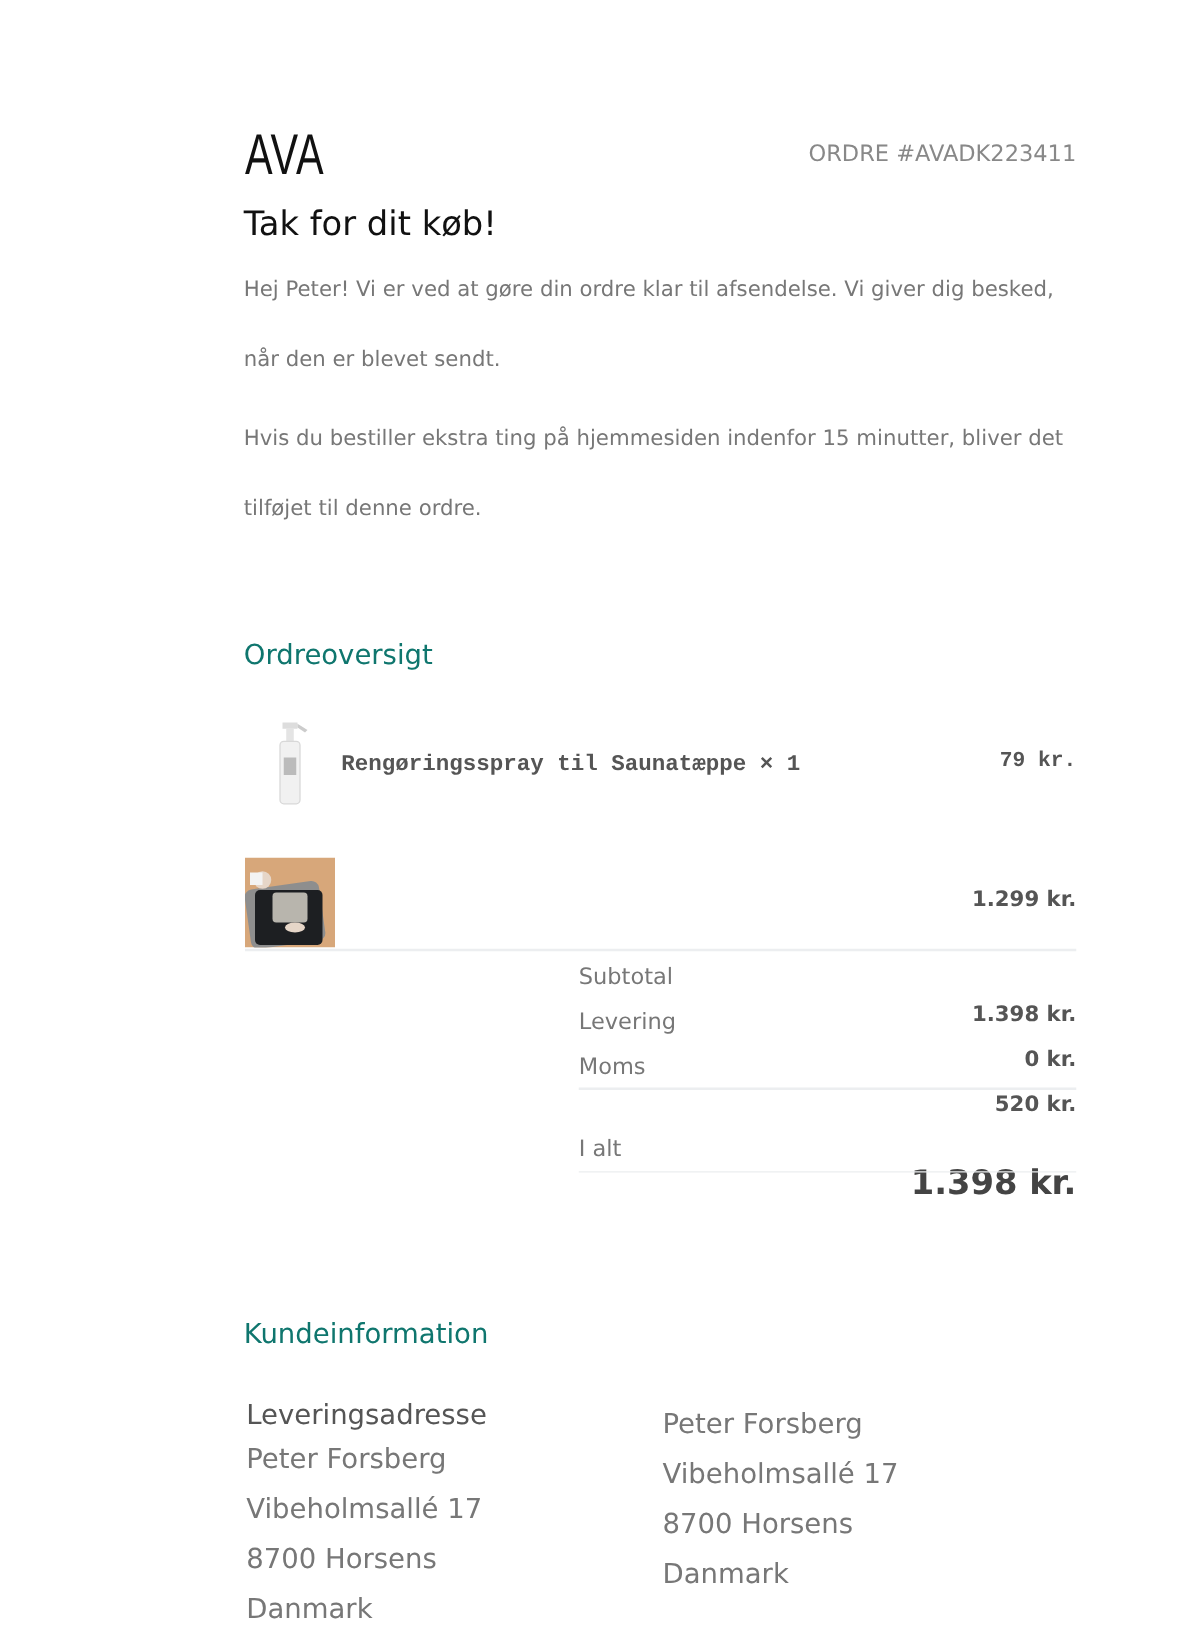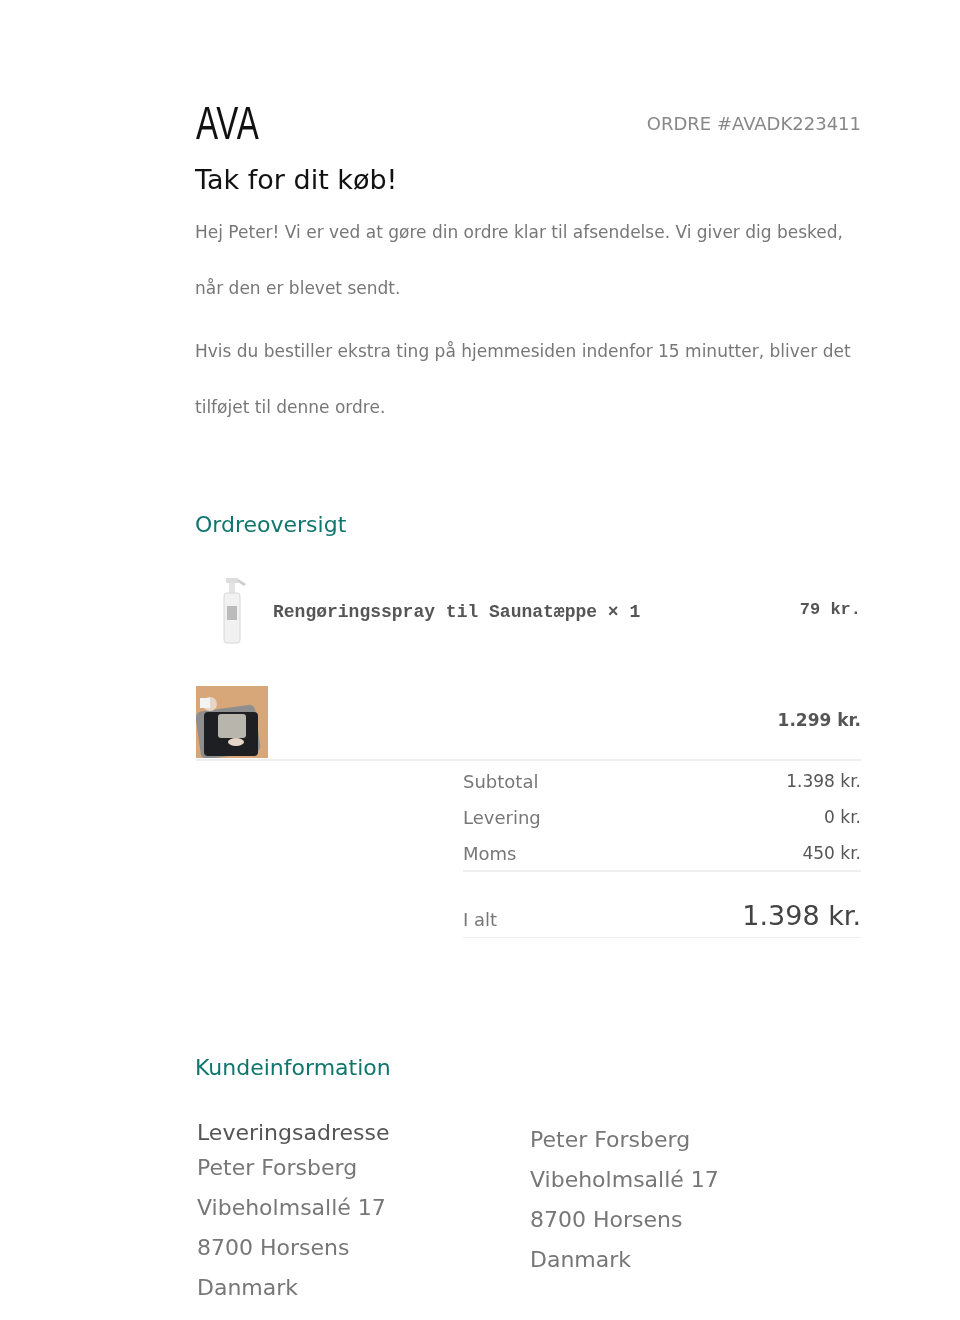--- a/index.html
+++ b/index.html
@@ -9,21 +9,21 @@
   .title { position: absolute; left: 195px; top: 164px; font-size: 27px; color: #111; }
   .para { position: absolute; left: 195px; width: 670px; font-size: 17px; line-height: 56px; color: #777; }
   .section-title { position: absolute; left: 195px; font-size: 22px; color: #0f766e; }
   .item { position: absolute; left: 196px; width: 665px; height: 72px; }
   .item .thumb { position: absolute; left: 0; top: 0; width: 72px; height: 72px; }
   .item .name { position: absolute; left: 77px; font-weight: bold; font-size: 18px; color: #555; }
   .item .price { position: absolute; right: 0; font-weight: bold; font-size: 17px; color: #555; }
   .divider { position: absolute; height: 2px; background: #eceef0; }
   .sum-row { position: absolute; left: 463px; width: 398px; height: 30px; }
   .sum-row .lbl { position: absolute; left: 0; font-size: 18px; color: #777; }
-  .sum-row .val { position: absolute; right: 0; font-size: 17px; font-weight: normal; color: #555; }
+  .sum-row .val { position: absolute; right: 0; font-size: 17px; font-weight: bold; color: #555; margin-top: 31px; }
   .total .val { font-size: 27px; color: #444; }
   .addr { position: absolute; top: 1120px; width: 320px; }
   .addr .h { font-size: 22px; color: #555; height: 28px; }
   .addr .line { font-size: 22px; color: #777; height: 40px; line-height: 40px; }
 </style>
 </head>
 <body>
 
 <div class="logo">AVA</div>
 <div class="order-num">ORDRE #AVADK223411</div>
@@ -69,21 +69,21 @@
 <div class="sum-row" style="top:771px;">
   <span class="lbl">Subtotal</span>
   <span class="val">1.398 kr.</span>
 </div>
 <div class="sum-row" style="top:807px;">
   <span class="lbl">Levering</span>
   <span class="val">0 kr.</span>
 </div>
 <div class="sum-row" style="top:843px;">
   <span class="lbl">Moms</span>
-  <span class="val">450 kr.</span>
+  <span class="val">520 kr.</span>
 </div>
 <div class="divider" style="left:463px; width:398px; top:870px;"></div>
 
 <div class="sum-row total" style="top:900px; height:40px;">
   <span class="lbl" style="top:9px;">I alt</span>
   <span class="val">1.398 kr.</span>
 </div>
 <div class="divider" style="left:463px; width:398px; top:937px; height:1px;"></div>
 
 <div class="section-title" style="top:1055px;">Kundeinformation</div>

